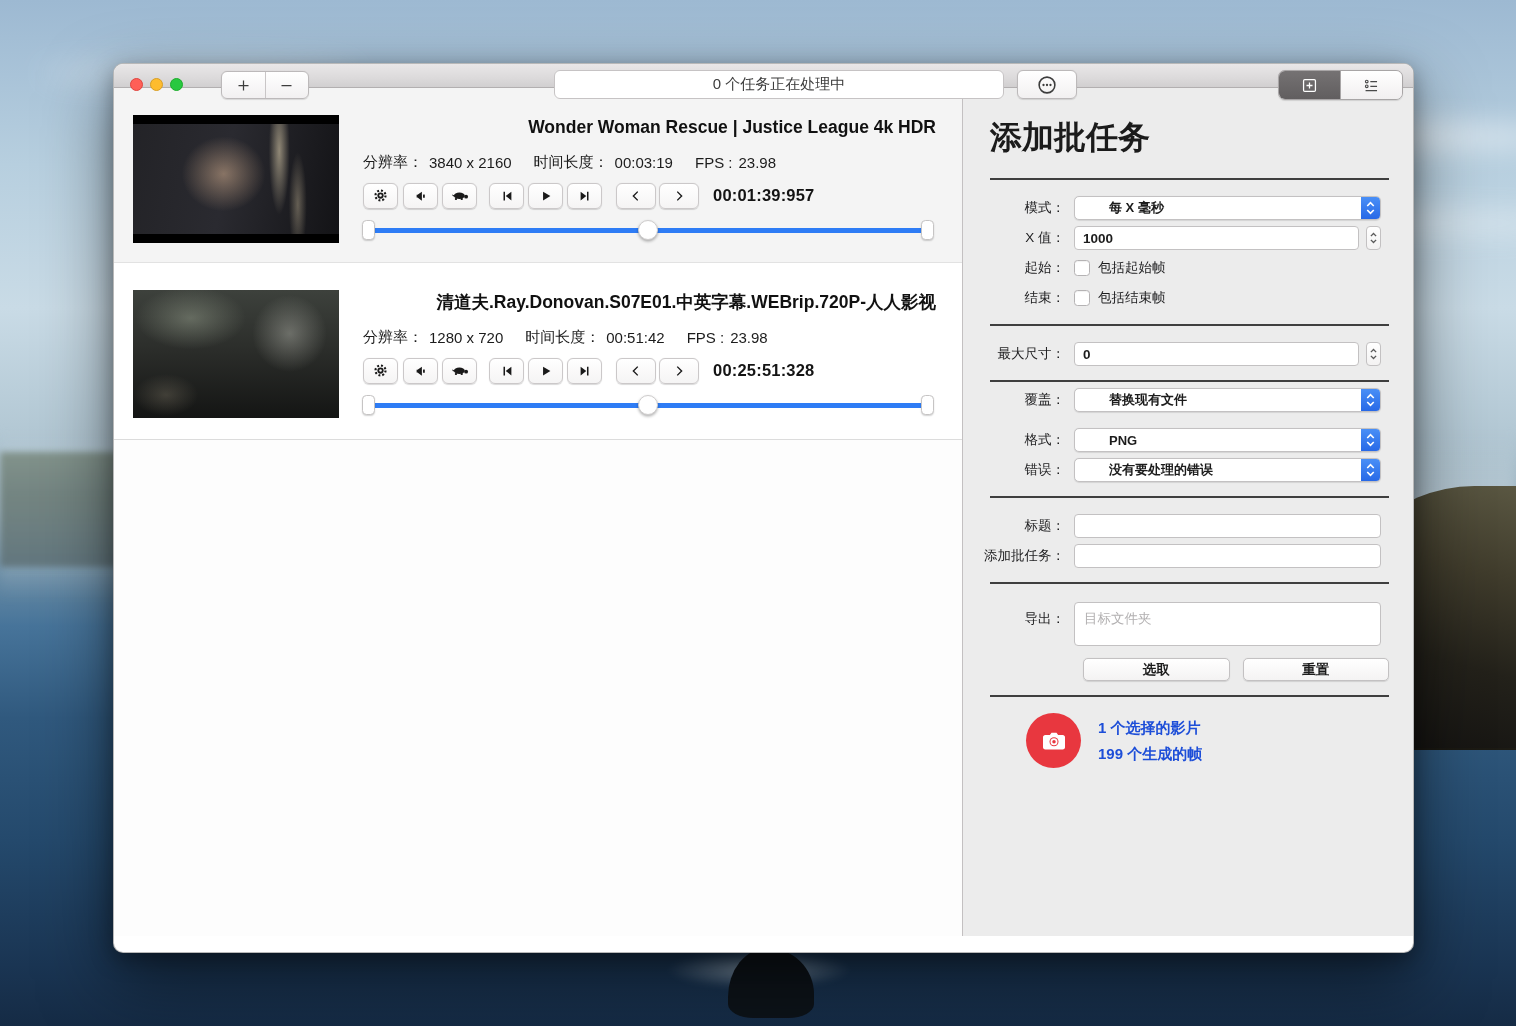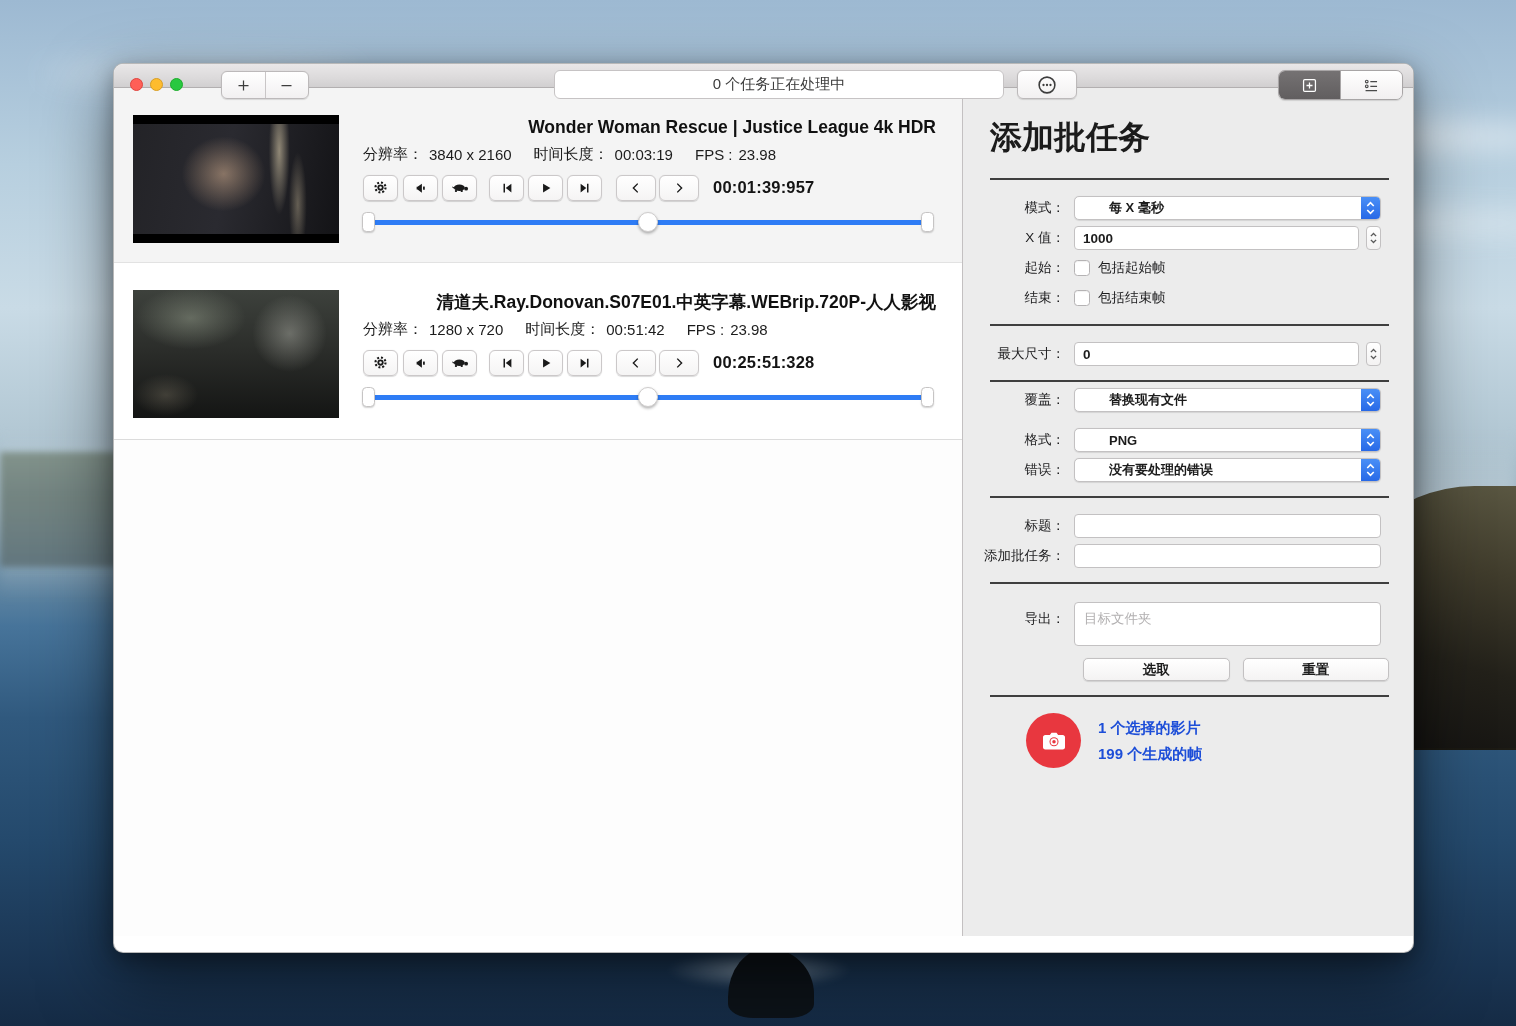--- a/index.html
+++ b/index.html
@@ -89,21 +89,21 @@
       linear-gradient(100deg,#232327 0%,#2a2a30 45%,#131316 100%); }
   .thumb.t0::before,.thumb.t0::after { content:""; position:absolute; left:0; width:100%; height:9px; background:#000; }
   .thumb.t0::before { top:0; } .thumb.t0::after { bottom:0; }
   .thumb.t1 { background:
       radial-gradient(ellipse 85px 48px at 28% 22%, rgba(173,183,162,.4), rgba(0,0,0,0) 65%),
       radial-gradient(ellipse 60px 62px at 76% 34%, rgba(205,206,196,.38), rgba(0,0,0,0) 62%),
       radial-gradient(ellipse 46px 30px at 16% 82%, rgba(150,140,120,.3), rgba(0,0,0,0) 70%),
       linear-gradient(180deg,#3d413c 0%,#2c2e2b 45%,#141514 100%); }
   .vmain { margin-left:24px; width:573px;text-align:right; }
   .vtitle { font-size:17.5px; font-weight:700; color:#111; line-height:24px; white-space:nowrap; }
-  .vmeta { margin-top:6px; font-size:15px; color:#1c1c1c; display:flex; align-items:center; }
+  .vmeta { margin-top:14px; font-size:15px; color:#1c1c1c; display:flex; align-items:center; }
   .vmeta .lbl { margin-right:6px; } .vmeta .gap { margin-left:22px; }
   .controls { margin-top:10px; display:flex; align-items:center; height:27px; }
   .mbtn { height:26px; min-width:35px; background:linear-gradient(180deg,#ffffff,#f5f4f4);
     border:1px solid #cbc8c9; border-radius:6px; box-shadow:0 .5px 1px rgba(0,0,0,.15);
     display:flex; align-items:center; justify-content:center; color:#1a1a1a; }
   .mbtn.wide { min-width:40px; }
   .mr5{margin-right:5px}.mr4{margin-right:4px}.mr12{margin-right:12px}.mr14{margin-right:14px}.mr3{margin-right:3px}
   .timecode { margin-left:14px; font-size:16.5px; font-weight:700; color:#141414; letter-spacing:.2px; }
   .vslider { position:relative; margin-top:10px; width:570px; height:22px; }
   .vtrack { position:absolute; left:2px; right:2px; top:9px; height:5px; border-radius:2.5px; background:#2e7cf5; }

